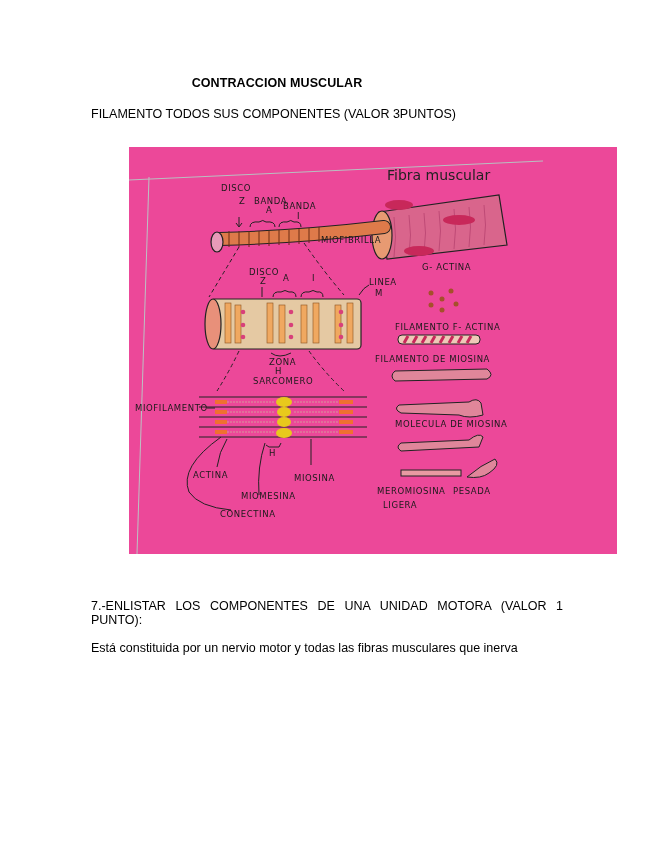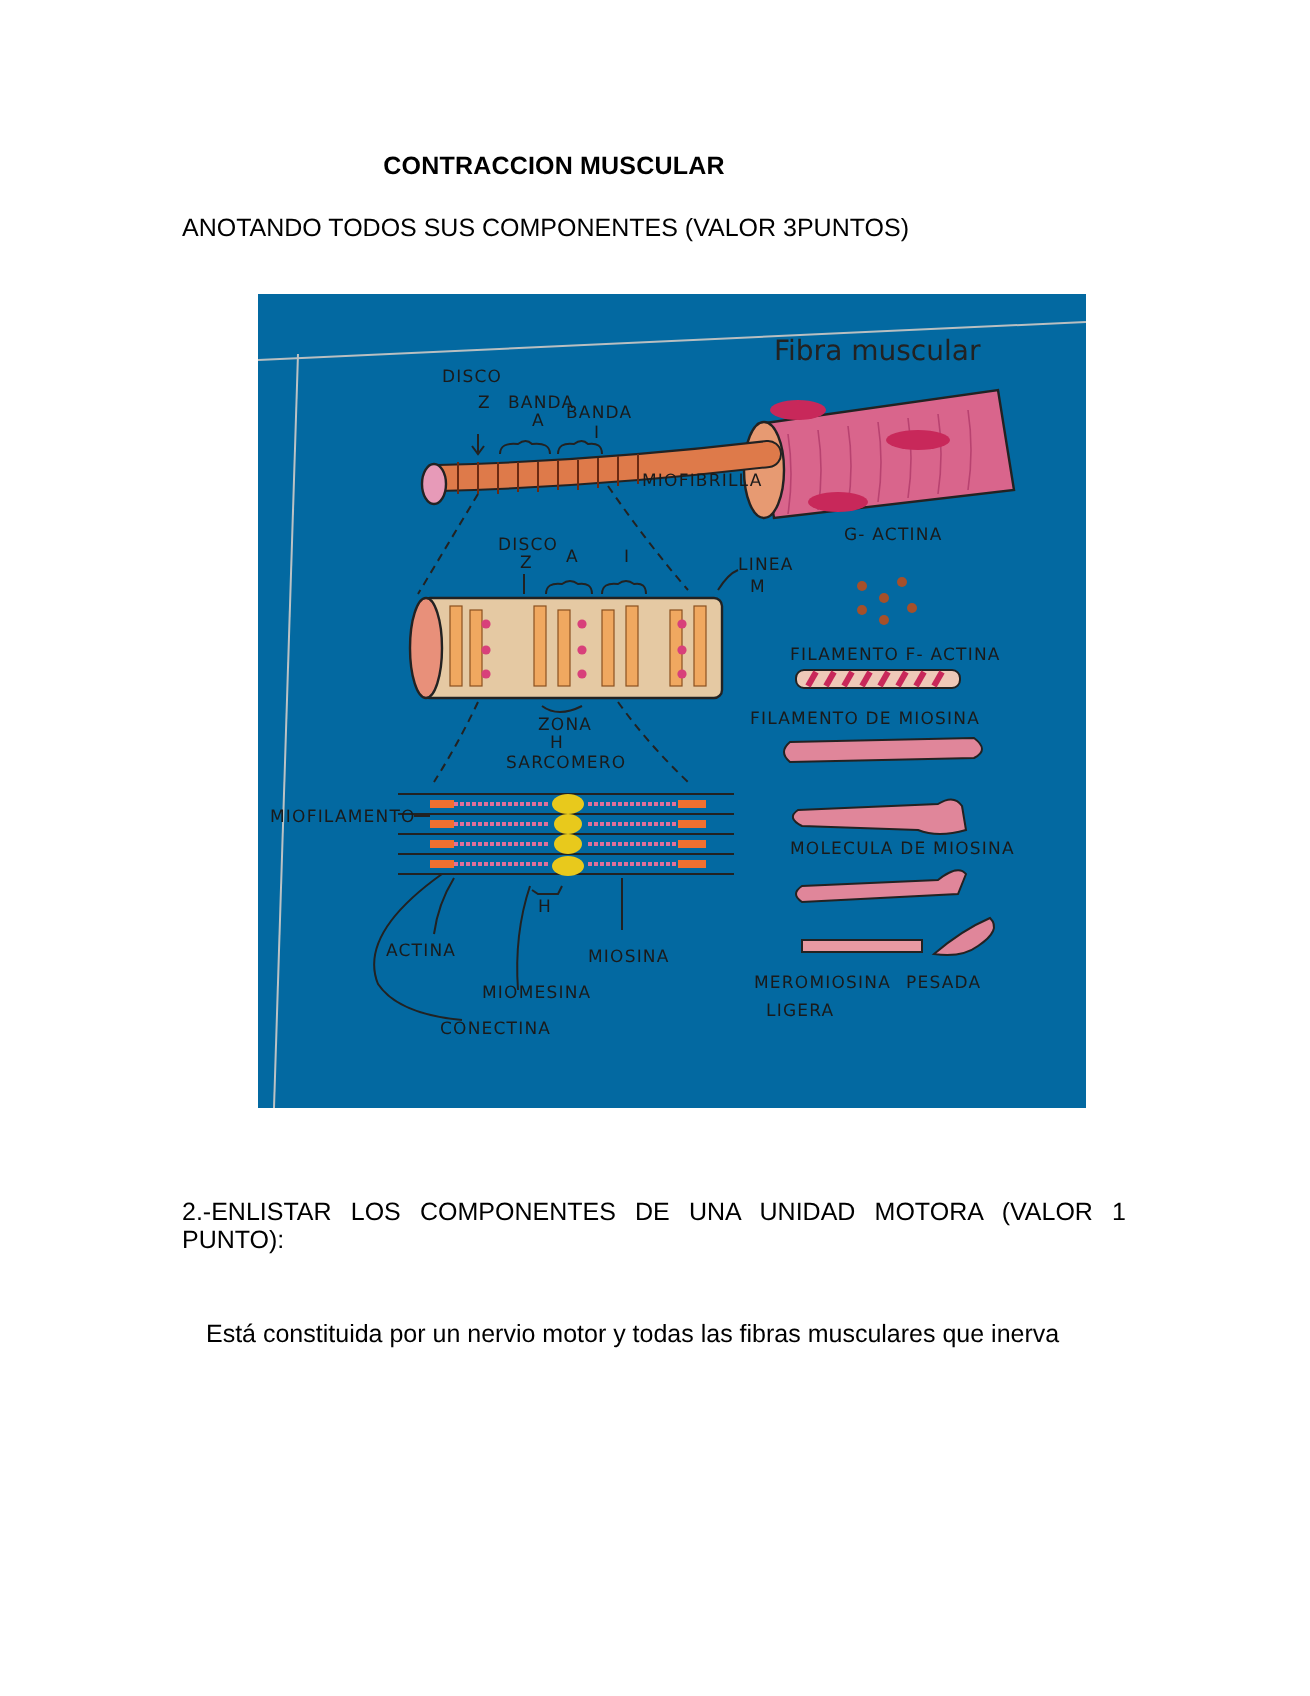--- a/index.html
+++ b/index.html
@@ -1,36 +1,36 @@
 <!DOCTYPE html>
 <html><head>
 <meta charset="utf-8">
 <style>
   html, body { margin: 0; padding: 0; background: #ffffff; }
   body { width: 655px; height: 848px; position: relative; overflow: hidden;
          font-family: "Liberation Sans", sans-serif; color: #000; }
   .title { position: absolute; left: 0; width: 554px; top: 76px; text-align: center;
            font-weight: bold; font-size: 12.5px; letter-spacing: 0.1px; }
   .q1 { position: absolute; left: 91px; top: 107px; width: 480px; font-size: 12.5px; line-height: 15px; }
-  .figure { position: absolute; left: 129px; top: 147px; width: 414px; height: 407px;
-            background: #0369a1; overflow: hidden; }
+  .figure { position: absolute; left: 129px; top: 147px; width: 488px; height: 407px;
+            background: #ec4899; overflow: hidden; }
   .figure svg { display: block; }
   .q2 { position: absolute; left: 91px; top: 599px; width: 472px; font-size: 12.5px; line-height: 14px;
         text-align: justify; text-align-last: left; word-spacing: 5px; }
-  .answer { position: absolute; left: 91px; top: 660px; width: 480px; font-size: 12.5px; margin-left: 12px; }
+  .answer { position: absolute; left: 91px; top: 641px; width: 480px; font-size: 12.5px; }
   .lbl { font-family: "DejaVu Sans", sans-serif; font-size: 8.5px; fill: #1a1a1a; letter-spacing: 0.6px; }
   .lbl-big { font-family: "DejaVu Sans", sans-serif; font-size: 14px; fill: #222; }
 </style>
 </head>
 <body>
 
 <div class="title">CONTRACCION MUSCULAR</div>
 
 <div class="q1">
-  <div>ANOTANDO TODOS SUS COMPONENTES (VALOR  3PUNTOS)</div>
+  <div>FILAMENTO TODOS SUS COMPONENTES (VALOR  3PUNTOS)</div>
 </div>
 
 <div class="figure">
   <svg width="414" height="407" viewBox="0 0 414 407" xmlns="http://www.w3.org/2000/svg">
 
     <line x1="0" y1="33" x2="414" y2="14" stroke="#b9bfc1" stroke-width="1"></line>
     <line x1="20" y1="30" x2="8" y2="407" stroke="#bcc2c4" stroke-width="1"></line>
 
     <text class="lbl-big" x="258" y="33">Fibra muscular</text>
 
@@ -201,15 +201,15 @@
 
     <path d="M272 296 L340 293 Q350 285 354 290 L350 300 L272 304 Q266 300 272 296 Z" fill="#e0869a" stroke="#222"></path>
     <rect x="272" y="323" width="60" height="6" fill="#e89aa2" stroke="#222"></rect>
     <path d="M338 330 Q352 318 366 312 Q372 318 360 326 Q352 332 338 330 Z" fill="#e0869a" stroke="#222"></path>
     <text class="lbl" x="248" y="347">MEROMIOSINA</text>
     <text class="lbl" x="324" y="347">PESADA</text>
     <text class="lbl" x="254" y="361">LIGERA</text>
   </svg>
 </div>
 
-<div class="q2">2.-ENLISTAR LOS COMPONENTES DE UNA UNIDAD MOTORA (VALOR 1 PUNTO):</div>
+<div class="q2">7.-ENLISTAR LOS COMPONENTES DE UNA UNIDAD MOTORA (VALOR 1 PUNTO):</div>
 
 <div class="answer">Está constituida por un nervio motor y todas las fibras musculares que inerva</div>
 
 </body></html>

